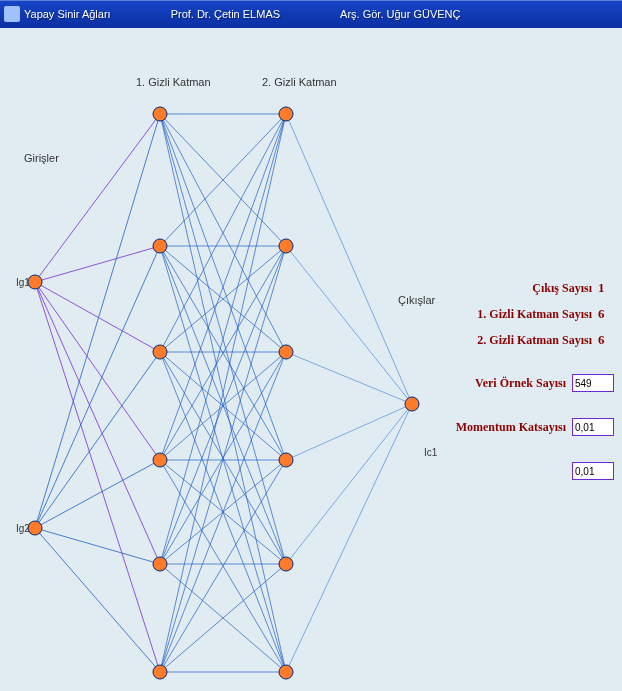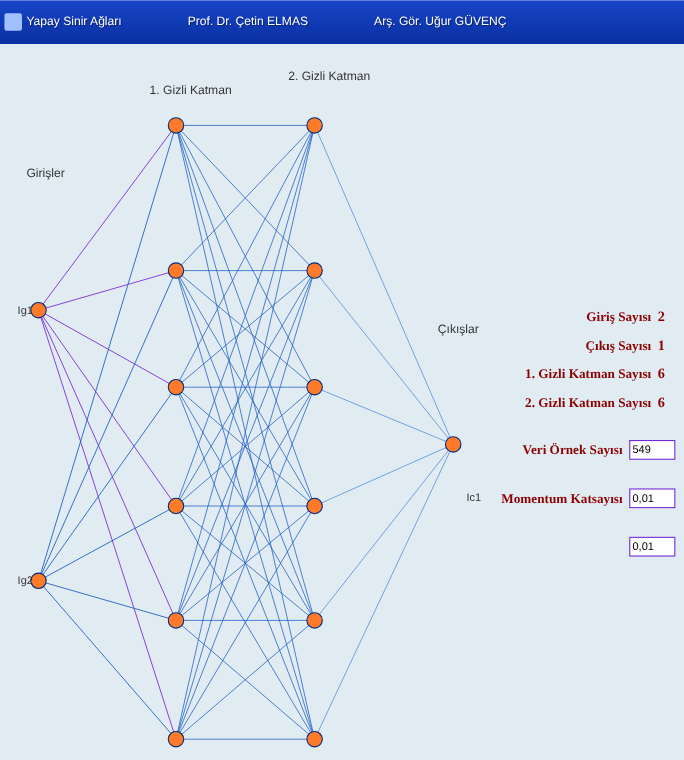--- a/index.html
+++ b/index.html
@@ -6,21 +6,21 @@
     margin: 0;
     padding: 0;
     width: 622px;
     height: 691px;
     font-family: "Tahoma", "Arial", sans-serif;
     background: #e1ecf2;
     overflow: hidden;
   }
   .titlebar {
     width: 100%;
-    height: 40px;
+    height: 28px;
     background: linear-gradient(to bottom, #1846c8 0%, #0a2fa1 100%);
     color: #fff;
     font-size: 11px;
     display: flex;
     align-items: center;
     box-shadow: inset 0 1px 0 rgba(255,255,255,0.3);
   }
   .titlebar .appicon {
     width: 16px;
     height: 16px;
@@ -173,33 +173,29 @@
       <circle cx="286" cy="222" r="7" fill="#ff7a29" stroke="#002b7f" stroke-width="1"></circle>
       <circle cx="286" cy="328" r="7" fill="#ff7a29" stroke="#002b7f" stroke-width="1"></circle>
       <circle cx="286" cy="436" r="7" fill="#ff7a29" stroke="#002b7f" stroke-width="1"></circle>
       <circle cx="286" cy="540" r="7" fill="#ff7a29" stroke="#002b7f" stroke-width="1"></circle>
       <circle cx="286" cy="648" r="7" fill="#ff7a29" stroke="#002b7f" stroke-width="1"></circle>
       <circle cx="412" cy="380" r="7" fill="#ff7a29" stroke="#002b7f" stroke-width="1"></circle>
     </svg>
 
   <div class="lbl" style="left:24px; top:128px;">Girişler</div>
   <div class="lbl" style="left:136px; top:52px;">1. Gizli Katman</div>
-  <div class="lbl" style="left:262px; top:40px;">2. Gizli Katman</div>
+  <div class="lbl" style="left:262px; top:52px;">2. Gizli Katman</div>
   <div class="lbl" style="left:398px; top:270px;">Çıkışlar</div>
 
   <div class="lbl small" style="left:16px; top:253px;">Ig1</div>
   <div class="lbl small" style="left:16px; top:499px;">Ig2</div>
   <div class="lbl small" style="left:424px; top:375px;margin-top:48px;">Ic1</div>
 
   <div class="params">
     <div class="param-row">
-      <span class="param-label">Giriş Sayısı</span>
-      <span class="param-value">2</span>
-    </div>
-    <div class="param-row">
       <span class="param-label">Çıkış Sayısı</span>
       <span class="param-value">1</span>
     </div>
     <div class="param-row">
       <span class="param-label">1. Gizli Katman Sayısı</span>
       <span class="param-value">6</span>
     </div>
     <div class="param-row">
       <span class="param-label">2. Gizli Katman Sayısı</span>
       <span class="param-value">6</span>

